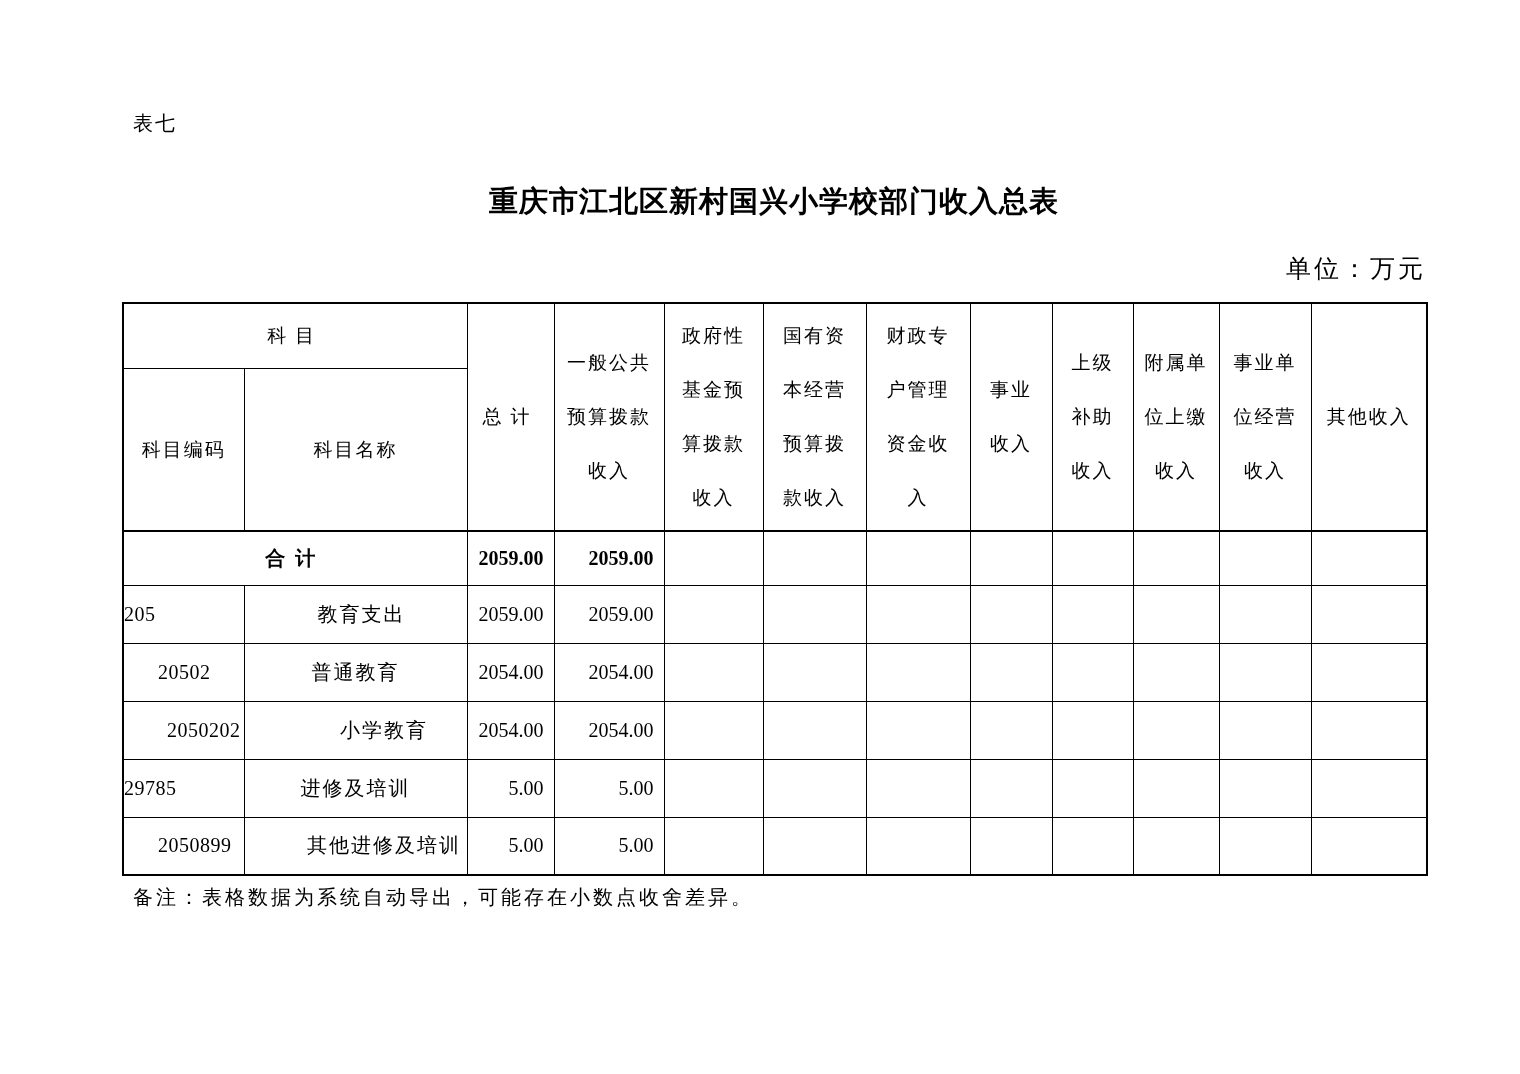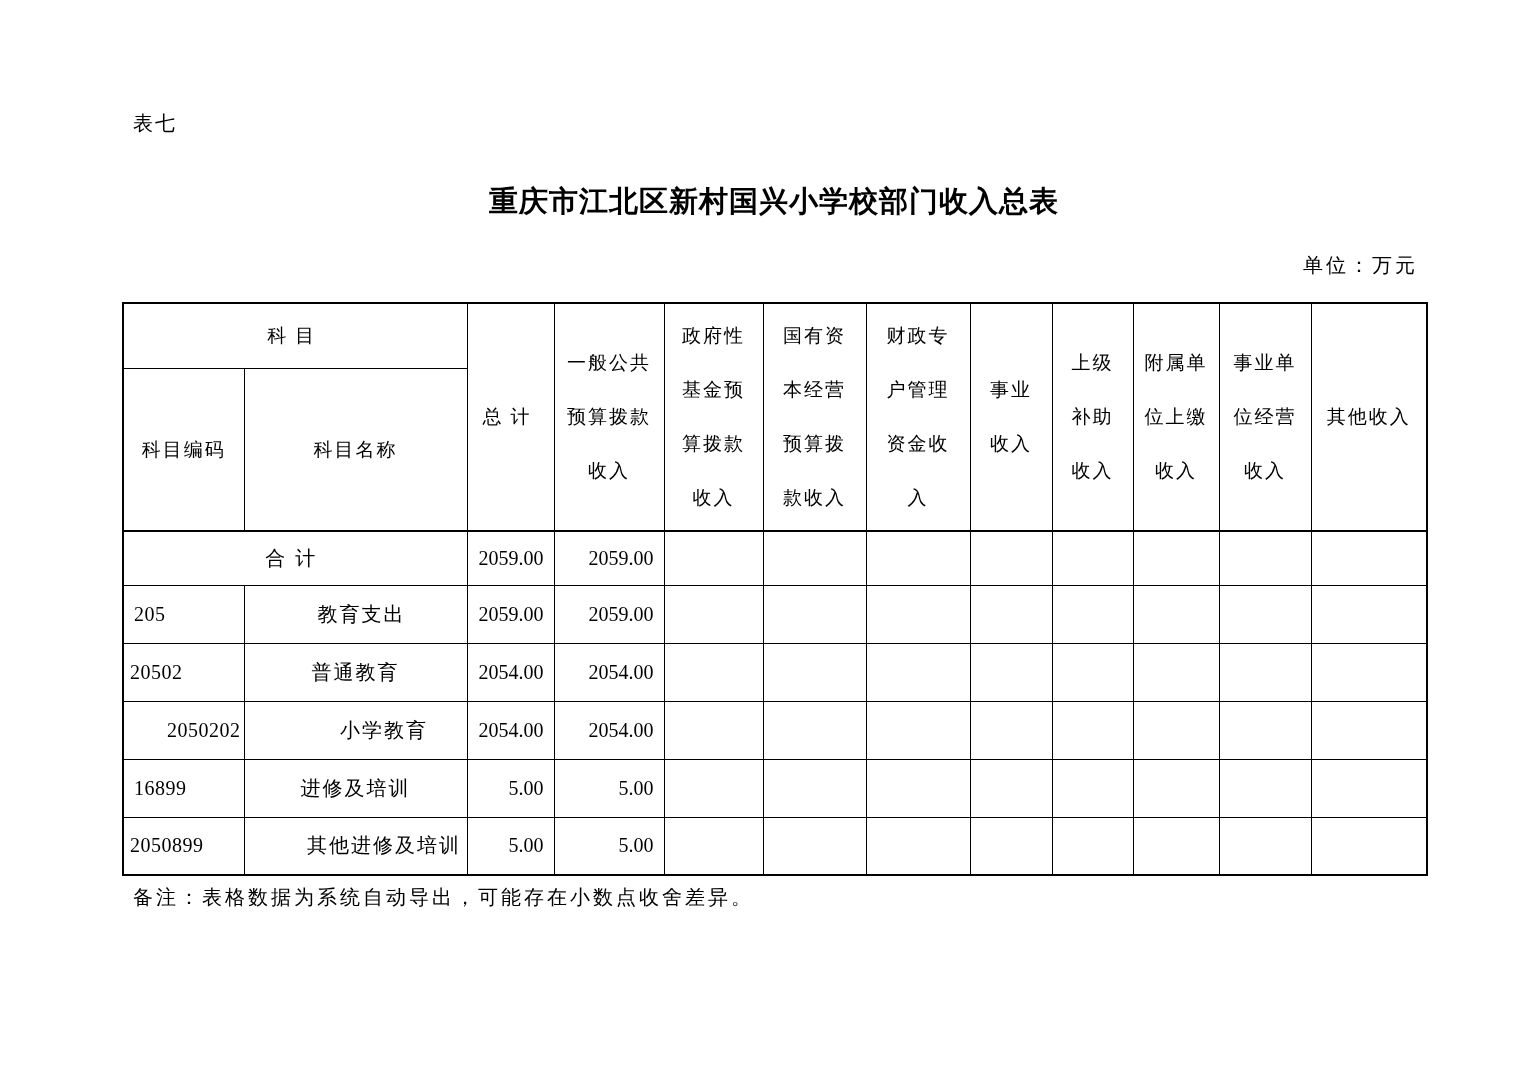--- a/index.html
+++ b/index.html
@@ -14,56 +14,56 @@
     position: absolute; left: 133px; top: 110px;
     font-size: 20px; letter-spacing: 2px;
   }
   .title {
     position: absolute; left: 122px; top: 182px; width: 1304px;
     text-align: center;
     font-family: "Liberation Sans", "DejaVu Sans", sans-serif;
     font-weight: 700; font-size: 29px; letter-spacing: 1px;
   }
   .unit {
-    position: absolute; top: 252px; right: 102px;
-    font-size: 20px; letter-spacing: 3px;
+    position: absolute; top: 252px; right: 94px;
+    font-size: 25px; letter-spacing: 3px;
   }
   table.budget {
     position: absolute; left: 122px; top: 302px;
     width: 1304px; table-layout: fixed;
     border-collapse: collapse;
     border: 2px solid #000;
   }
   col.c0 { width: 121px; }  col.c1 { width: 223px; }
   col.c2 { width: 87px; }   col.c3 { width: 110px; }
   col.c4 { width: 99px; }   col.c5 { width: 103px; }
   col.c6 { width: 104px; }  col.c7 { width: 82px; }
   col.c8 { width: 81px; }   col.c9 { width: 86px; }
   col.c10 { width: 92px; }  col.c11 { width: 116px; }
   th, td { border: 1px solid #000; vertical-align: middle; }
   thead { border-bottom: 2px solid #000; }
-  tbody tr:first-child td { border-top: 2px solid #000; }
+  tbody tr:first-child td { border-top: 2px solid #000; font-weight: bold; }
   th {
     font-weight: normal; font-size: 19px;
     letter-spacing: 2px; text-align: center;
     white-space: pre-line; line-height: 54px;
     padding: 5px;
   }
   th.spread { letter-spacing: 9px; }
   tr.hr1 { height: 64px; }
   tr.hr2 { height: 162px; }
   tr.r0 { height: 54px; }
   tr.dr { height: 58px; }
   td { font-size: 20px; }
   td.code { text-align: left; letter-spacing: 0.5px; }
   td.name { text-align: center; letter-spacing: 2px; }
   td.total-label { text-align: center; letter-spacing: 10px; }
   td.num { text-align: right; padding-right: 10px; }
-  .pl1 { padding-left: 10px; }
-  .pl2 { padding-left: 6px; }
+  .pl1 { }
+  .pl2 { padding-left: 34px; }
   .pl3 { padding-left: 43px; }
   .nl1 { padding-left: 12px; }
   .nl2 { }
   .nl3 { padding-left: 57px; }
   .note {
     position: absolute; left: 133px; top: 884px;
     font-size: 20px; letter-spacing: 3px;
   }
 </style>
 </head>
@@ -177,21 +177,21 @@
       <td class="num"></td>
       <td class="num"></td>
       <td class="num"></td>
       <td class="num"></td>
       <td class="num"></td>
       <td class="num"></td>
       <td class="num"></td>
       <td class="num"></td>
     </tr>
     <tr class="dr">
-      <td class="code pl1">16899</td>
+      <td class="code pl1">29785</td>
       <td class="name nl2">进修及培训</td>
       <td class="num">5.00</td>
       <td class="num">5.00</td>
       <td class="num"></td>
       <td class="num"></td>
       <td class="num"></td>
       <td class="num"></td>
       <td class="num"></td>
       <td class="num"></td>
       <td class="num"></td>

